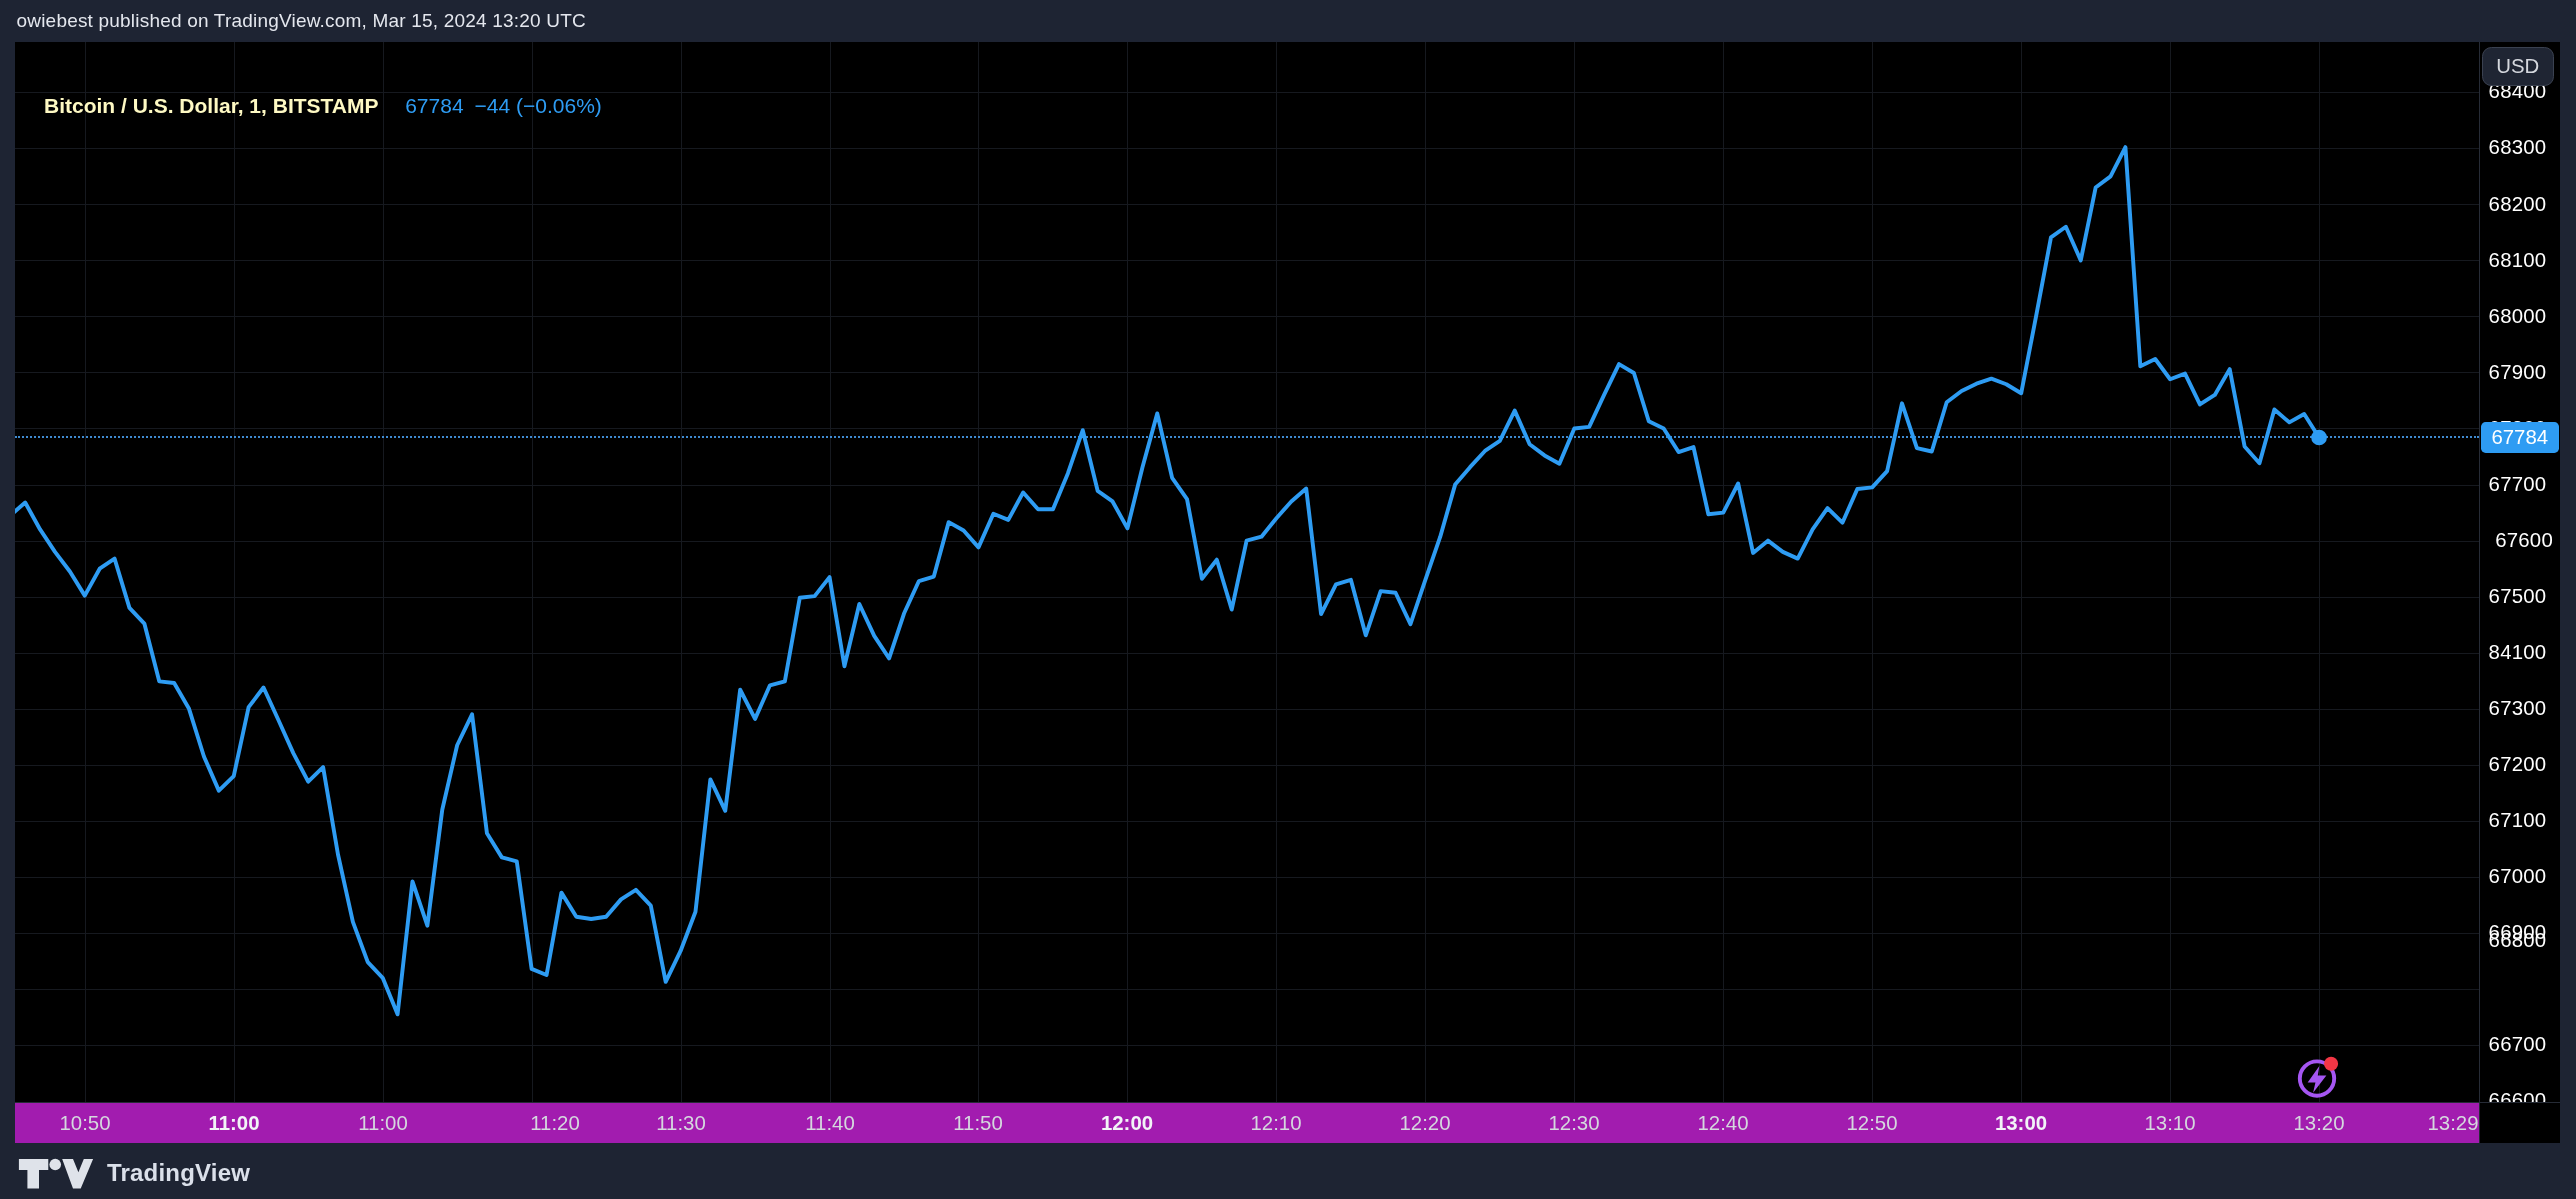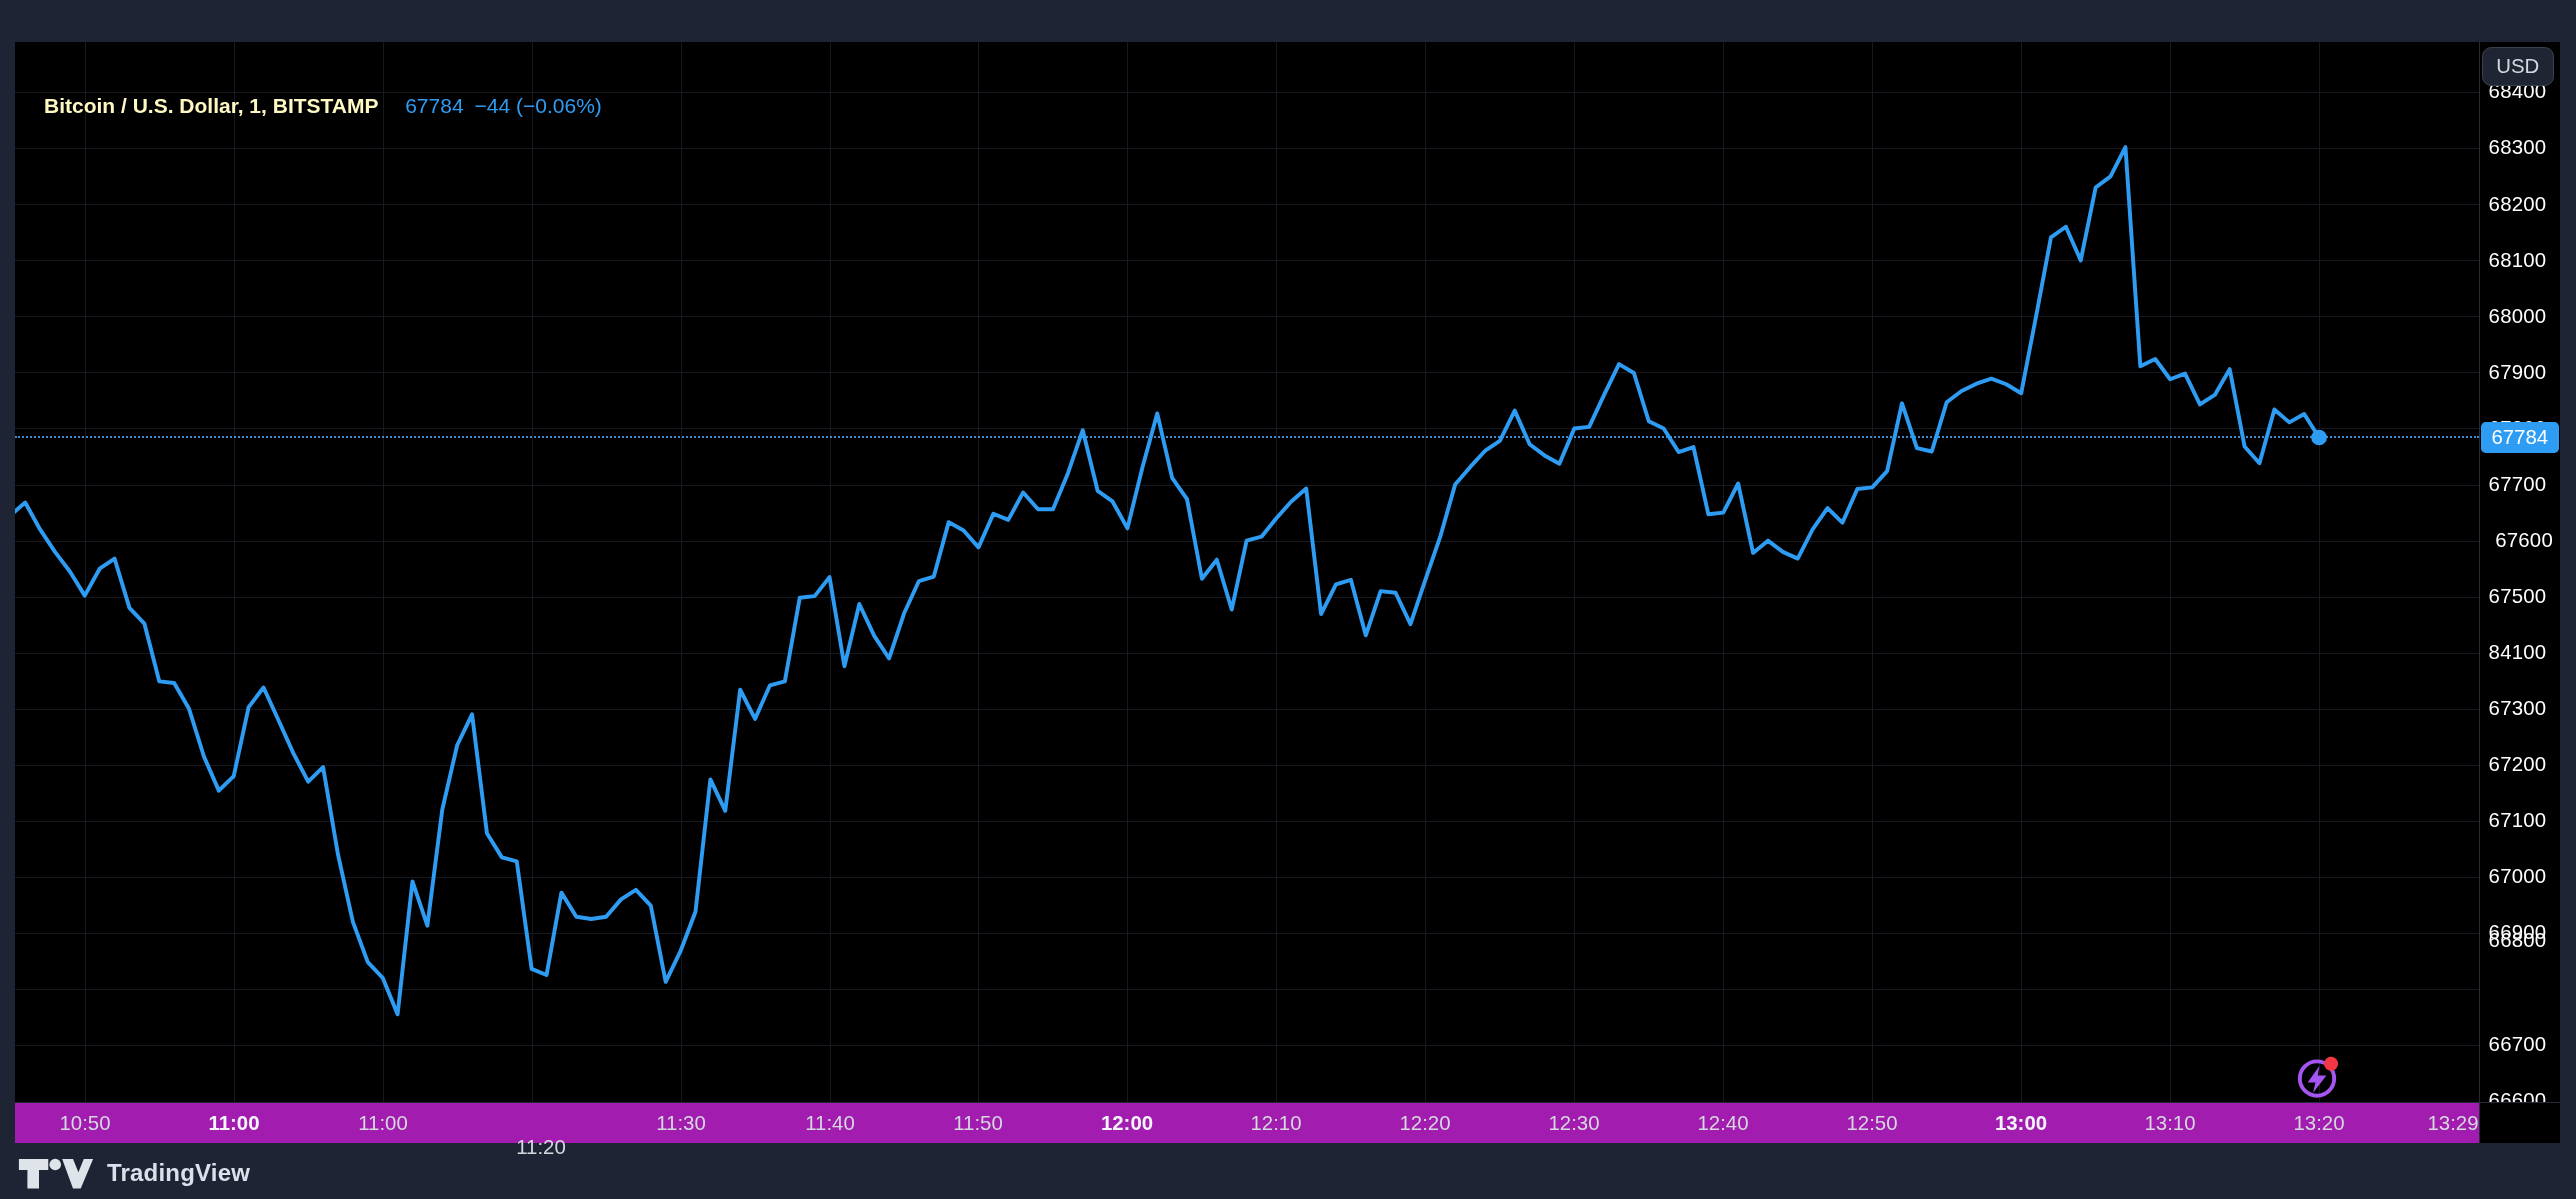--- a/index.html
+++ b/index.html
@@ -43,20 +43,21 @@
   #flash-icon{position:absolute;z-index:7;}
   
   #brand-bar{position:absolute;left:16.5px;top:1149px;height:47px;display:flex;align-items:center;gap:12.5px;}
   #brand-text{color:#dbe0ea;font-size:24px;font-weight:600;letter-spacing:0.2px;}
 </style>
 </head>
 <body>
 
 <div id="root">
 
+  <div id="attribution">owiebest published on TradingView.com, Mar 15, 2024 13:20 UTC</div>
 
   <div id="panel">
 
     <div id="plot">
       <div id="gridlines">
           <div class="hgrid" style="top: 50px;"></div>
           <div class="hgrid" style="top: 106px;"></div>
           <div class="hgrid" style="top: 162px;"></div>
           <div class="hgrid" style="top: 218px;"></div>
           <div class="hgrid" style="top: 274px;"></div>
@@ -134,21 +135,21 @@
         </div>
       <div id="price-tag" style="top: 380px;">67784</div>
       <div id="usd-button">USD</div>
     </div>
 
     <div id="time-axis">
       <div id="xlabels">
           <div class="xlabel" style="left: 70px;">10:50</div>
           <div class="xlabel bold" style="left: 219px;">11:00</div>
           <div class="xlabel" style="left: 368px;">11:00</div>
-          <div class="xlabel" style="left: 526px; margin-top: 24px;">11:20</div>
+          <div class="xlabel" style="left: 540px;">11:20</div>
           <div class="xlabel" style="left: 666px;">11:30</div>
           <div class="xlabel" style="left: 815px;">11:40</div>
           <div class="xlabel" style="left: 963px;">11:50</div>
           <div class="xlabel bold" style="left: 1112px;">12:00</div>
           <div class="xlabel" style="left: 1261px;">12:10</div>
           <div class="xlabel" style="left: 1410px;">12:20</div>
           <div class="xlabel" style="left: 1559px;">12:30</div>
           <div class="xlabel" style="left: 1708px;">12:40</div>
           <div class="xlabel" style="left: 1857px;">12:50</div>
           <div class="xlabel bold" style="left: 2006px;">13:00</div>

